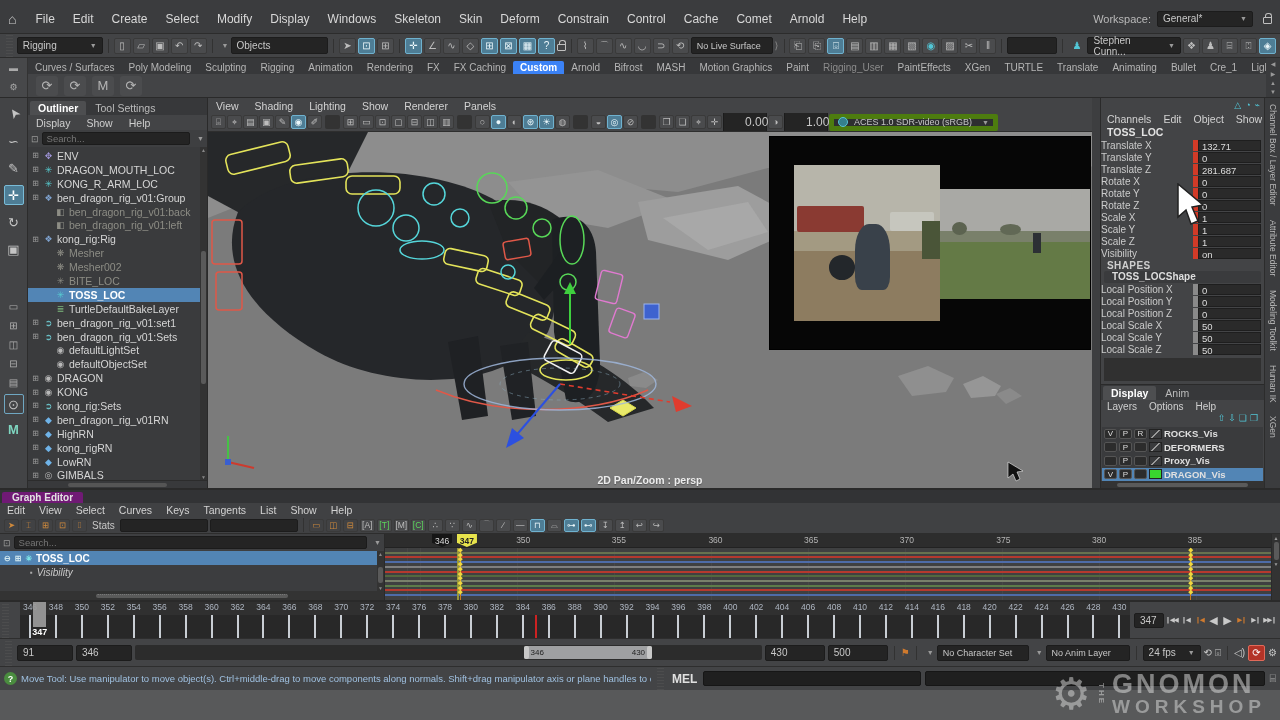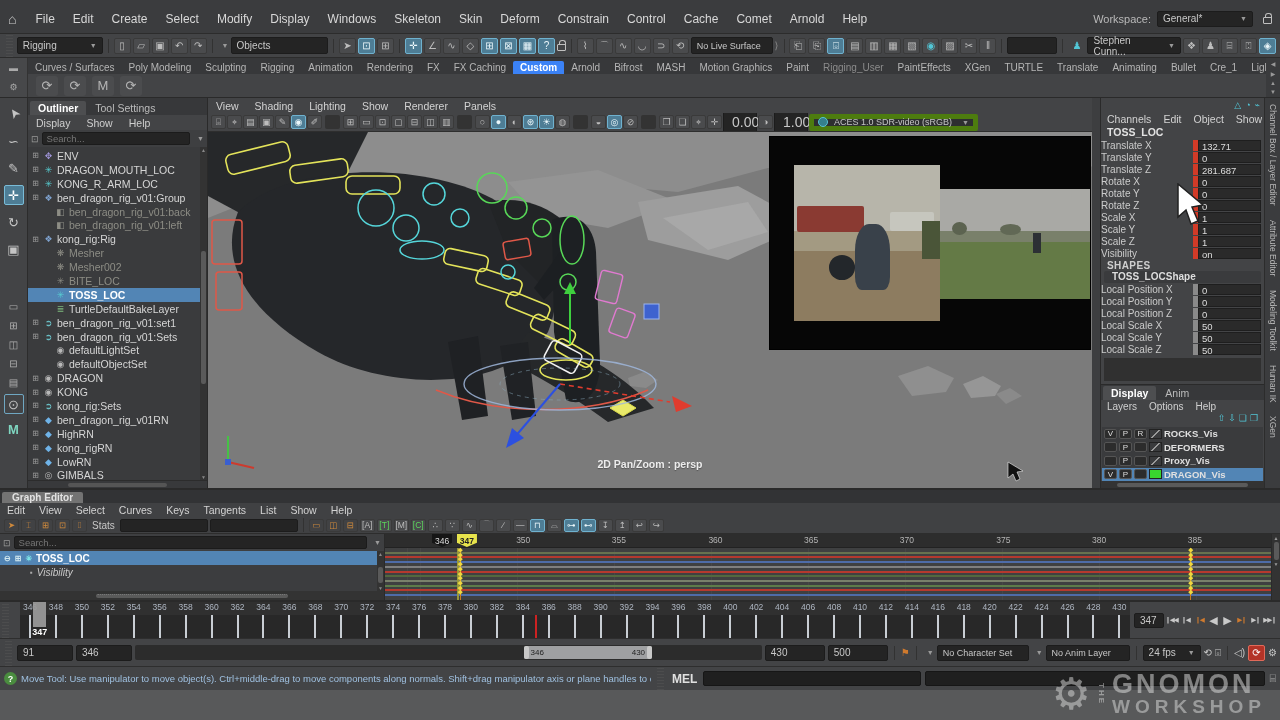--- a/index.html
+++ b/index.html
@@ -79,26 +79,26 @@
   .oscroll .bar{height:4px;width:55%;margin:0 auto;background:#555;border-radius:2px}
   .vscroll{position:absolute;right:0;top:0;bottom:0;width:7px;background:#333;display:flex;flex-direction:column;justify-content:space-between;align-items:center}
   .vscroll i{font-style:normal;font-size:5px;color:#888}
   .vscroll .vbar{flex:0 0 40%;width:5px;background:#5a5a5a;border-radius:2px;margin-top:8px}
   
   .viewport{flex:1;display:flex;flex-direction:column;min-width:0;border-right:8px solid #3d3e40}
   .vpmenus{height:15px;display:flex;align-items:center;background:#434446}
   .vpmenus span{padding:0 8px;font-size:10.5px;color:#d2d2d2}
   .vptools{height:19px;display:flex;align-items:center;gap:1px;background:#434446;padding:0 3px;border-bottom:1px solid #2e2e2e;overflow:hidden}
   .vptools .icon{width:15px;height:14px;font-size:9px}
-  .vptools .fld{height:26px;width:34px;font-size:14px;padding:0 8px}
+  .vptools .fld{height:26px;width:34px;font-size:12px;padding:0 21px}
   .aces{display:flex;align-items:center;gap:6px;background:#2e2f31;border:5px solid #4d7c0f;border-radius:2px;height:17px;padding:0 4px;font-size:9px;color:#c5c5c5;white-space:nowrap}
   .aces .chip{width:10px;height:10px;border-radius:50%;background:#35808c;border:1px solid #57c4d4;display:inline-block}
   .scene{flex:1;position:relative;background:#7b7b7b;overflow:hidden}
   .scene svg{position:absolute;inset:0}
-  .vpoverlay{position:absolute;left:0;right:0;bottom:18px;text-align:center;font-size:10.5px;font-weight:bold;color:#ececec;text-shadow:0 1px 1px #555}
+  .vpoverlay{position:absolute;left:0;right:0;bottom:2px;text-align:center;font-size:10.5px;font-weight:bold;color:#ececec;text-shadow:0 1px 1px #555}
   .videopanel{position:absolute;left:562px;top:5px;width:320px;height:212px;background:#060606;box-shadow:0 0 0 1px #000}
   .vidL{position:absolute;left:24px;top:28px;width:146px;height:156px;background:linear-gradient(#b7b5aa 0 42%,#a39a82 42% 55%,#8d7c60 55% 100%)}
   .vidL .truck{position:absolute;left:2%;top:26%;width:46%;height:17%;background:#8a3a32;border-radius:2px}
   .vidL .car{position:absolute;right:4%;top:30%;width:30%;height:12%;background:#c6c6be;border-radius:2px}
   .vidL .man{position:absolute;left:42%;top:38%;width:24%;height:42%;background:#39414a;border-radius:40% 40% 20% 20%}
   .vidL .dog{position:absolute;left:24%;top:58%;width:18%;height:16%;background:#23272b;border-radius:50%}
   .vidL .bush{position:absolute;right:0;top:36%;width:12%;height:24%;background:#4a5538}
   .vidR{position:absolute;left:170px;top:52px;width:150px;height:110px;background:linear-gradient(#a9a9a5 0 38%,#79806a 38% 48%,#647a46 48% 100%)}
   .vidR .man{position:absolute;left:62%;top:40%;width:5%;height:18%;background:#2c3034}
   .vidR .tree1{position:absolute;left:8%;top:30%;width:10%;height:12%;background:#5c6350;border-radius:50%}
@@ -134,21 +134,21 @@
   .lswatch.none{background:linear-gradient(135deg,transparent 44%,#999 44%,#999 56%,transparent 56%)}
   .lname{font-size:9.5px;color:#e0e0e0;font-weight:bold;white-space:nowrap}
   .lhscroll{height:7px;background:#333;display:flex;align-items:center}
   .lhscroll .bar{height:4px;width:80%;margin:0 auto;background:#5a5a5a;border-radius:2px}
   
   .sidetabs{width:16px;background:#3b3c3e;display:flex;flex-direction:column;align-items:center;gap:14px;padding-top:6px;border-left:1px solid #2c2c2c}
   .sidetab{writing-mode:vertical-rl;font-size:8.5px;color:#b8b8b8;white-space:nowrap}
   
   .ge{height:112px;display:flex;flex-direction:column;background:#404143;border-top:2px solid #2a2a2a}
   .getabstrip{height:13px;background:#323335;display:flex;align-items:flex-end;padding:0 2px}
-  .getab{background:#737373;color:#e2e2e2;font-size:10px;font-weight:bold;padding:0 10px;border-radius:2px 2px 0 0}
+  .getab{background:#701a75;color:#e2e2e2;font-size:10px;font-weight:bold;padding:0 10px;border-radius:2px 2px 0 0}
   .gemenus{height:14px;display:flex;align-items:center}
   .gemenus span{padding:0 7px;font-size:10.5px;color:#d2d2d2}
   .getools{height:17px;display:flex;align-items:center;gap:2px;padding:0 4px;border-bottom:1px solid #2d2d2d;overflow:hidden}
   .getools .icon{width:15px;height:13px;font-size:8.5px}
   .getools .statslbl{font-size:10px;color:#c8c8c8;margin:0 3px}
   .getools .fld{width:88px;height:13px}
   .gebody{flex:1;display:flex;min-height:0}
   .geleft{width:385px;display:flex;flex-direction:column;border-right:1px solid #2a2a2a}
   .gerows{flex:1;background:#3c3d3f;position:relative}
   .gerow{height:14px;display:flex;align-items:center;gap:4px;padding:0 4px;font-size:10px}

